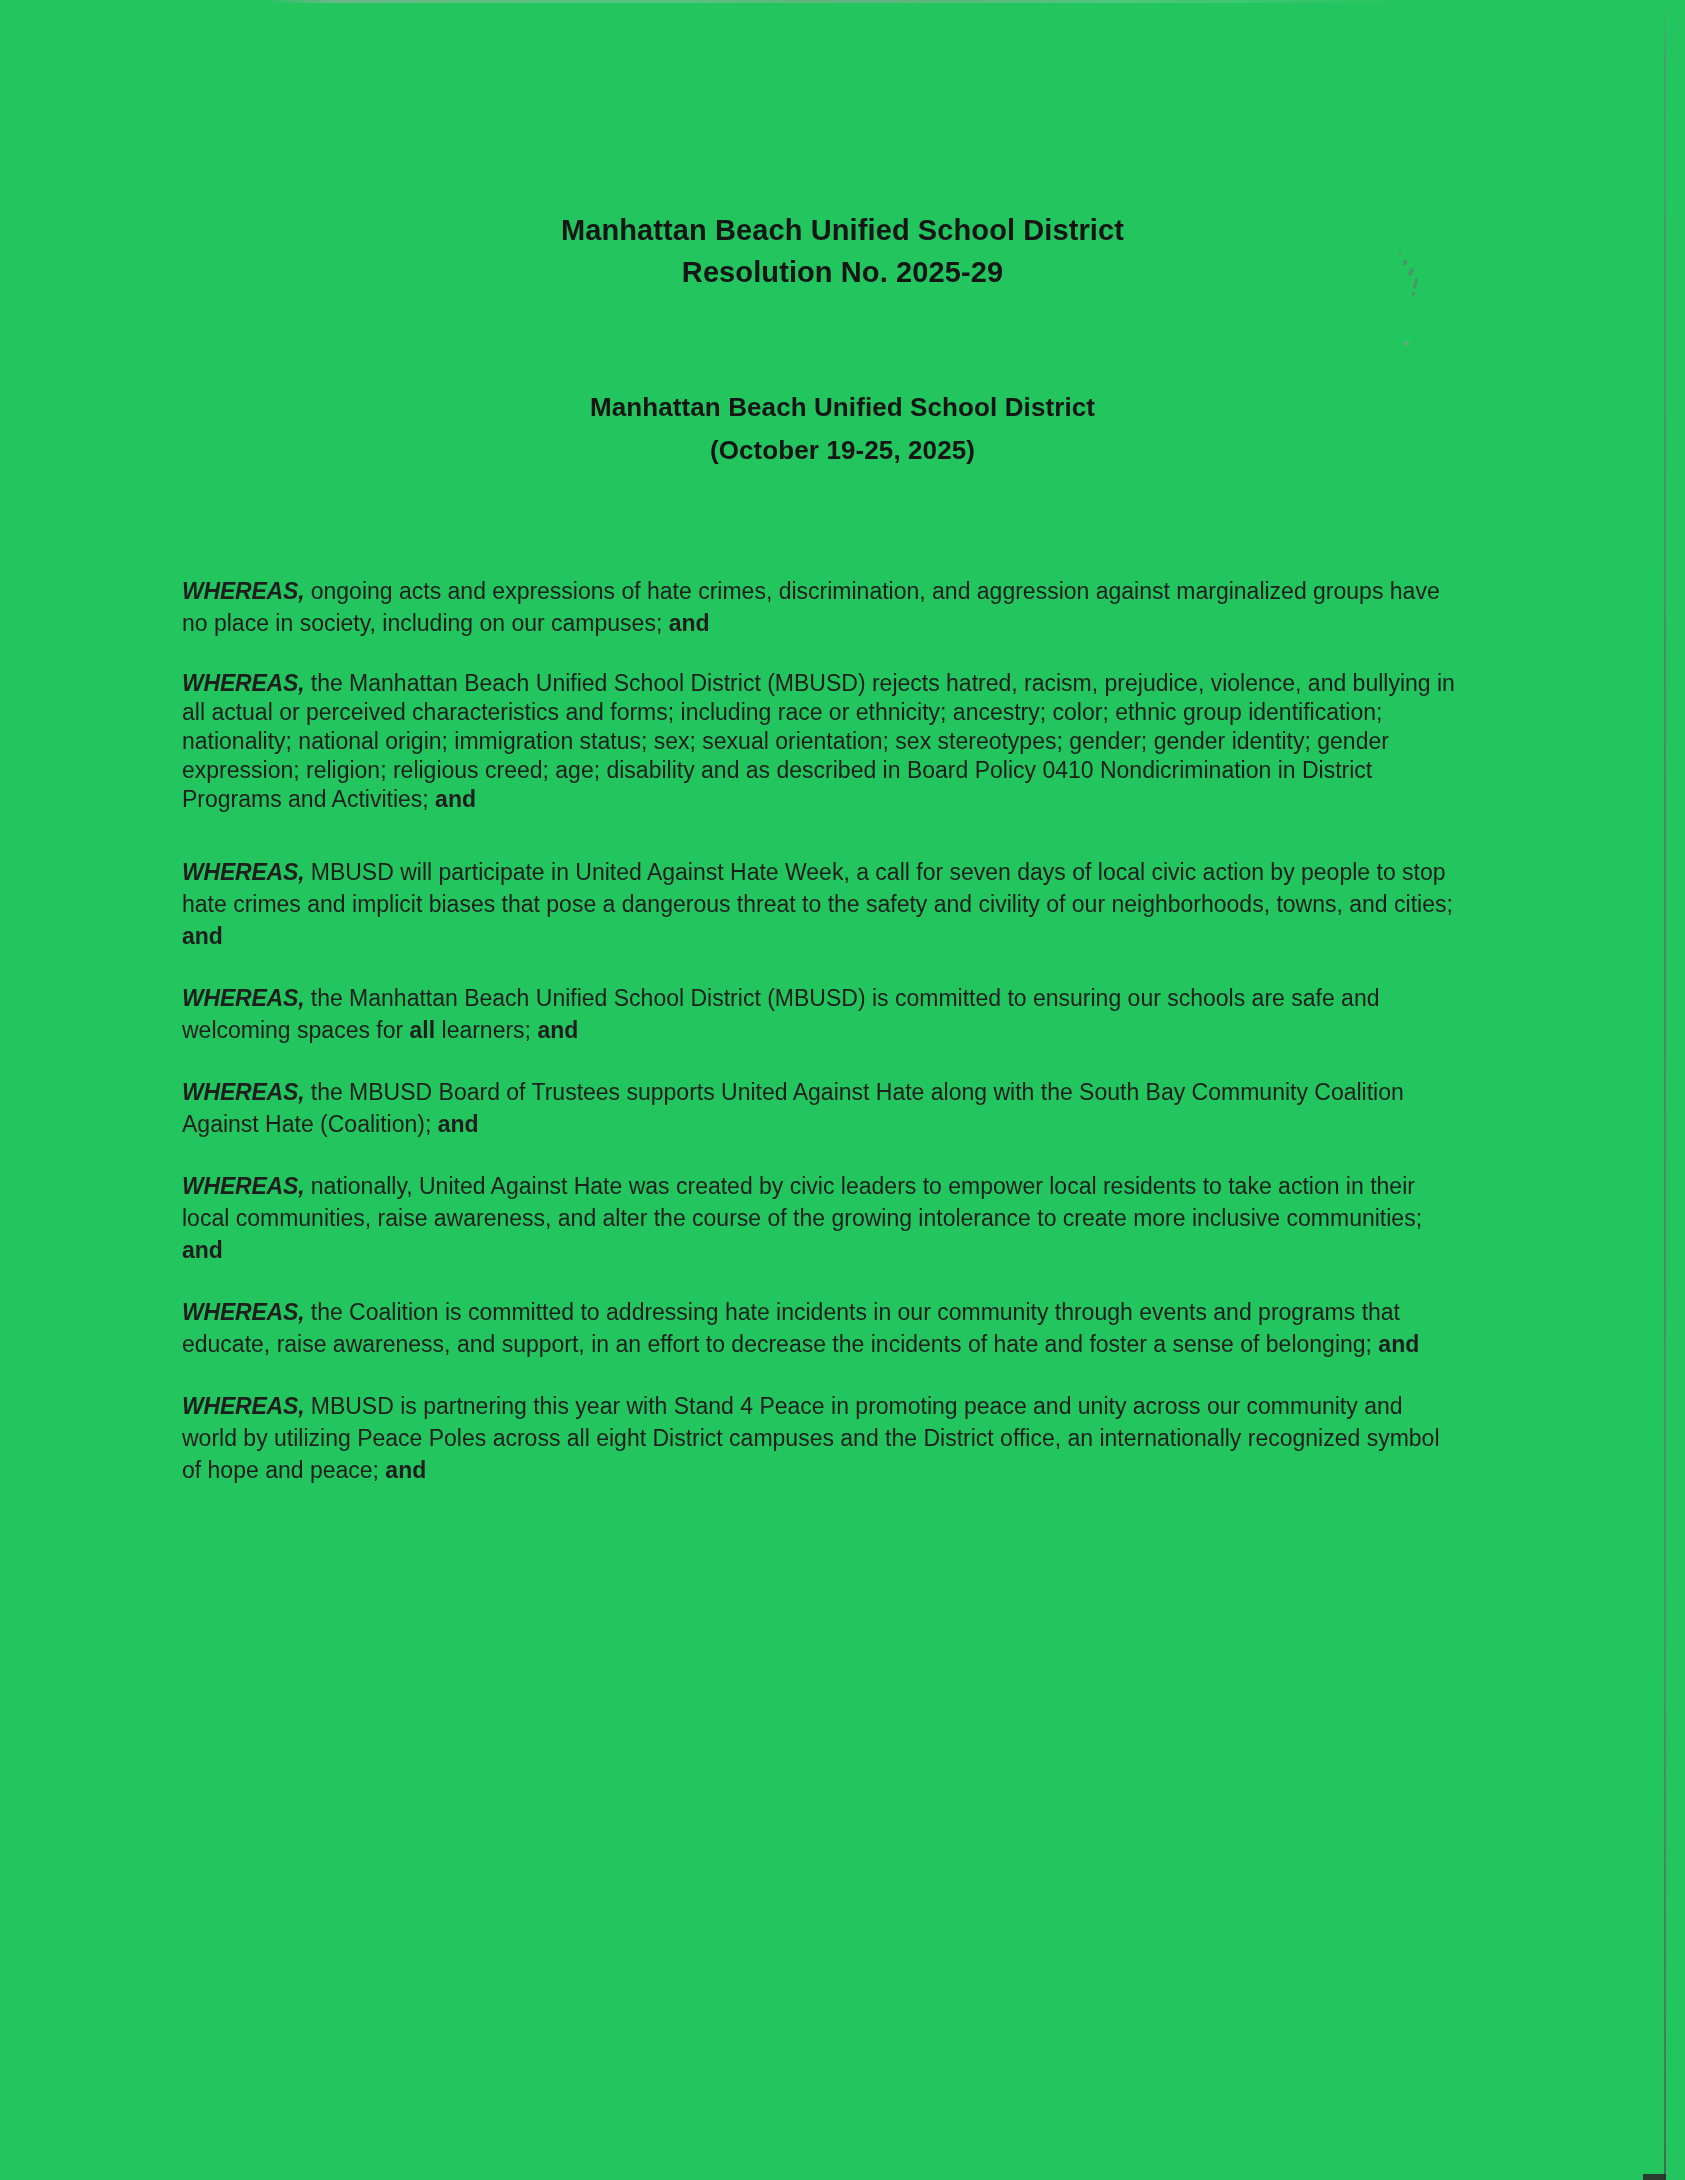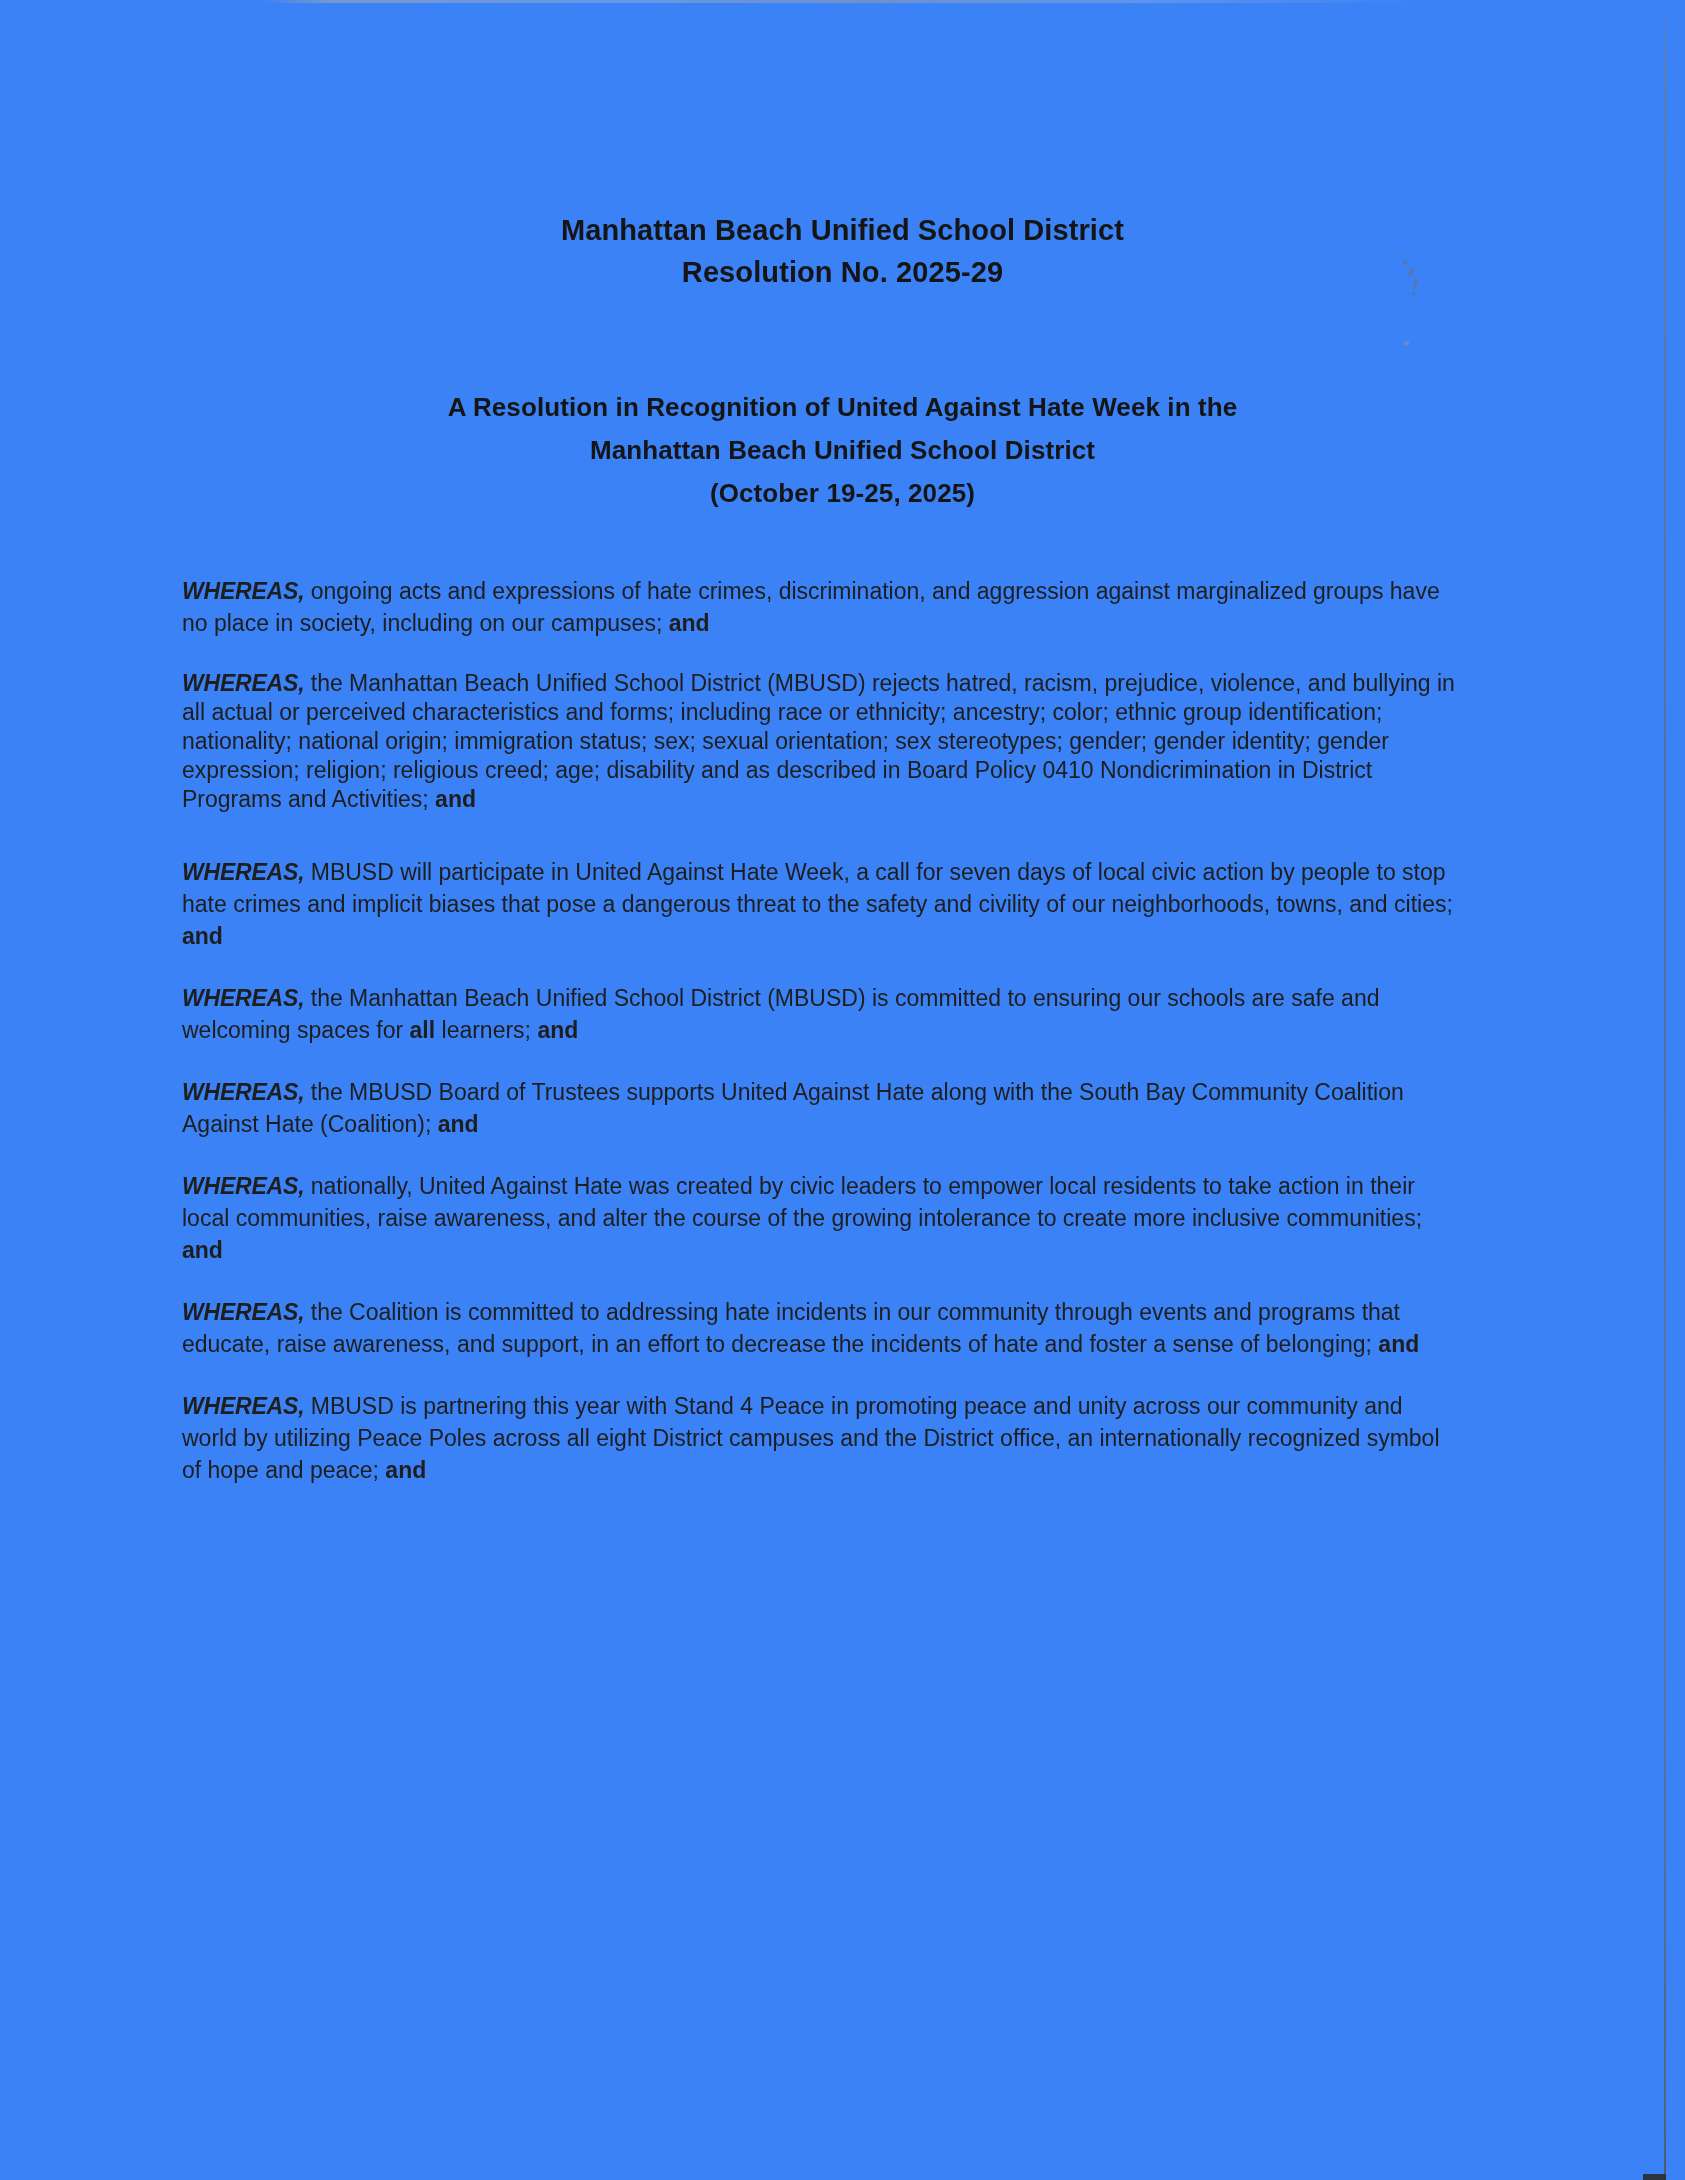--- a/index.html
+++ b/index.html
@@ -9,21 +9,21 @@
     background: #ffffff;
   }
   body {
     font-family: "Liberation Sans", "DejaVu Sans", sans-serif;
     color: #1a1a1a;
   }
   #page {
     position: relative;
     width: 1685px;
     height: 2180px;
-    background: #3b82f6;
+    background: #22c55e;
     overflow: hidden;
   }
   
   .scan-edge-top {
     position: absolute;
     top: 0; left: 263px;
     width: 1159px; height: 2.6px;
     background: linear-gradient(90deg,
        rgba(190,190,190,0) 0%,
        rgba(170,170,170,.55) 6%,
@@ -152,21 +152,20 @@
       <span></span>
   </div>
   <div class="scan-speck-2"></div>
 
   <div class="title-block">
     <div class="title-line">Manhattan Beach Unified School District</div>
     <div class="title-line">Resolution No. 2025-29</div>
   </div>
 
   <div class="subtitle-block">
-    <div class="subtitle-line">A Resolution in Recognition of United Against Hate Week in the</div>
     <div class="subtitle-line">Manhattan Beach Unified School District</div>
     <div class="subtitle-line">(October 19-25, 2025)</div>
   </div>
 
   <div class="body-block">
 
     <p class="clause">
       <span class="lead">WHEREAS,</span><span> ongoing acts and expressions of hate crimes, discrimination, and aggression against marginalized groups have no place in society, including on our campuses; </span><span class="bold">and</span>
     </p>
 

